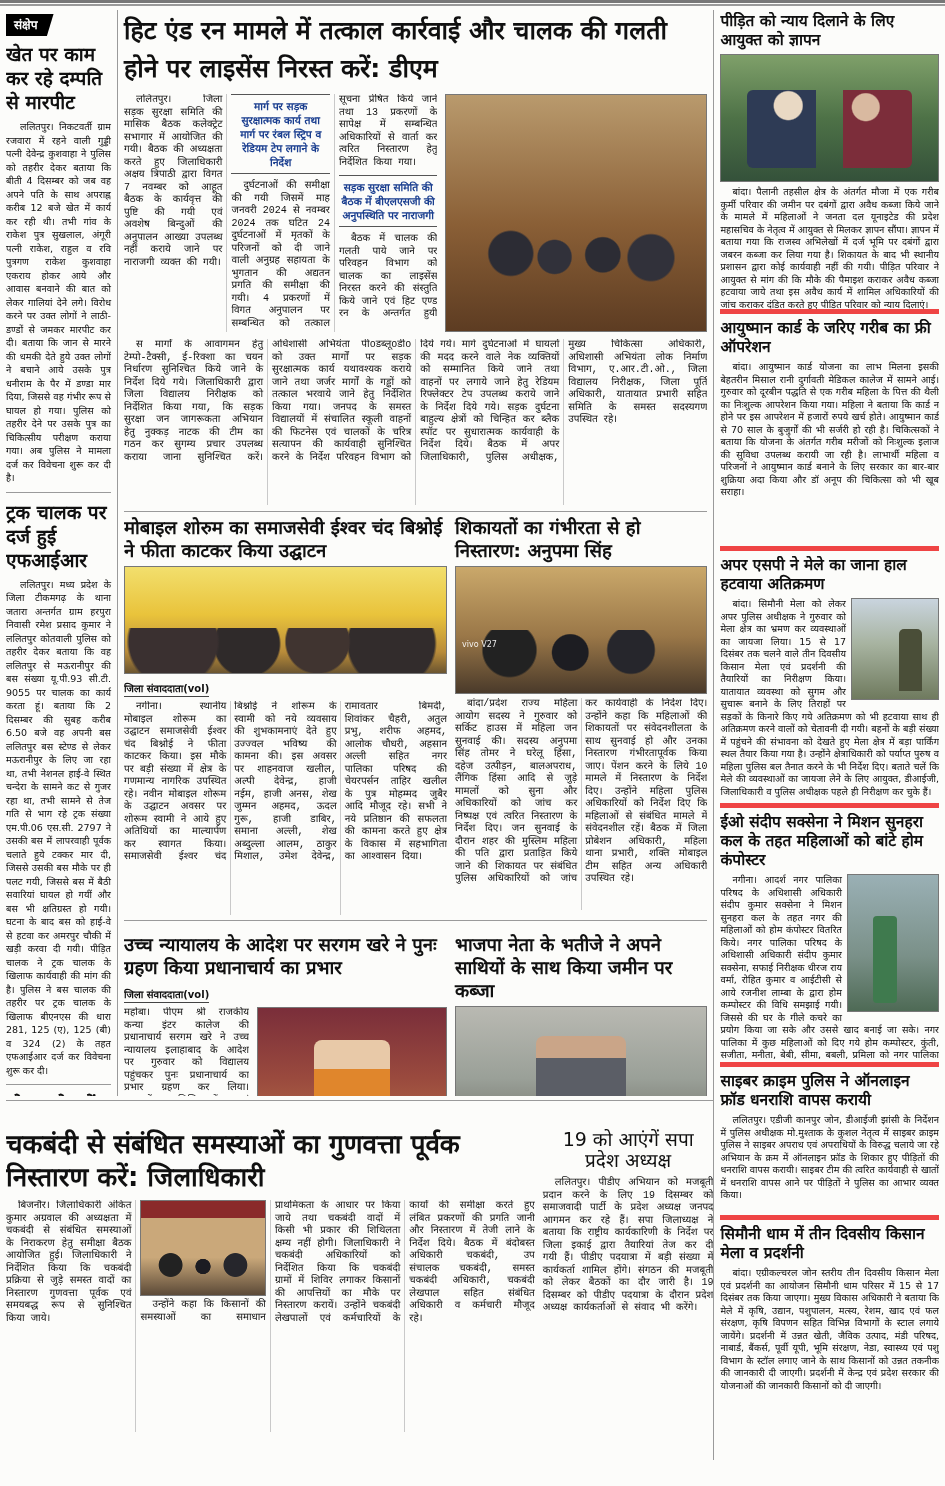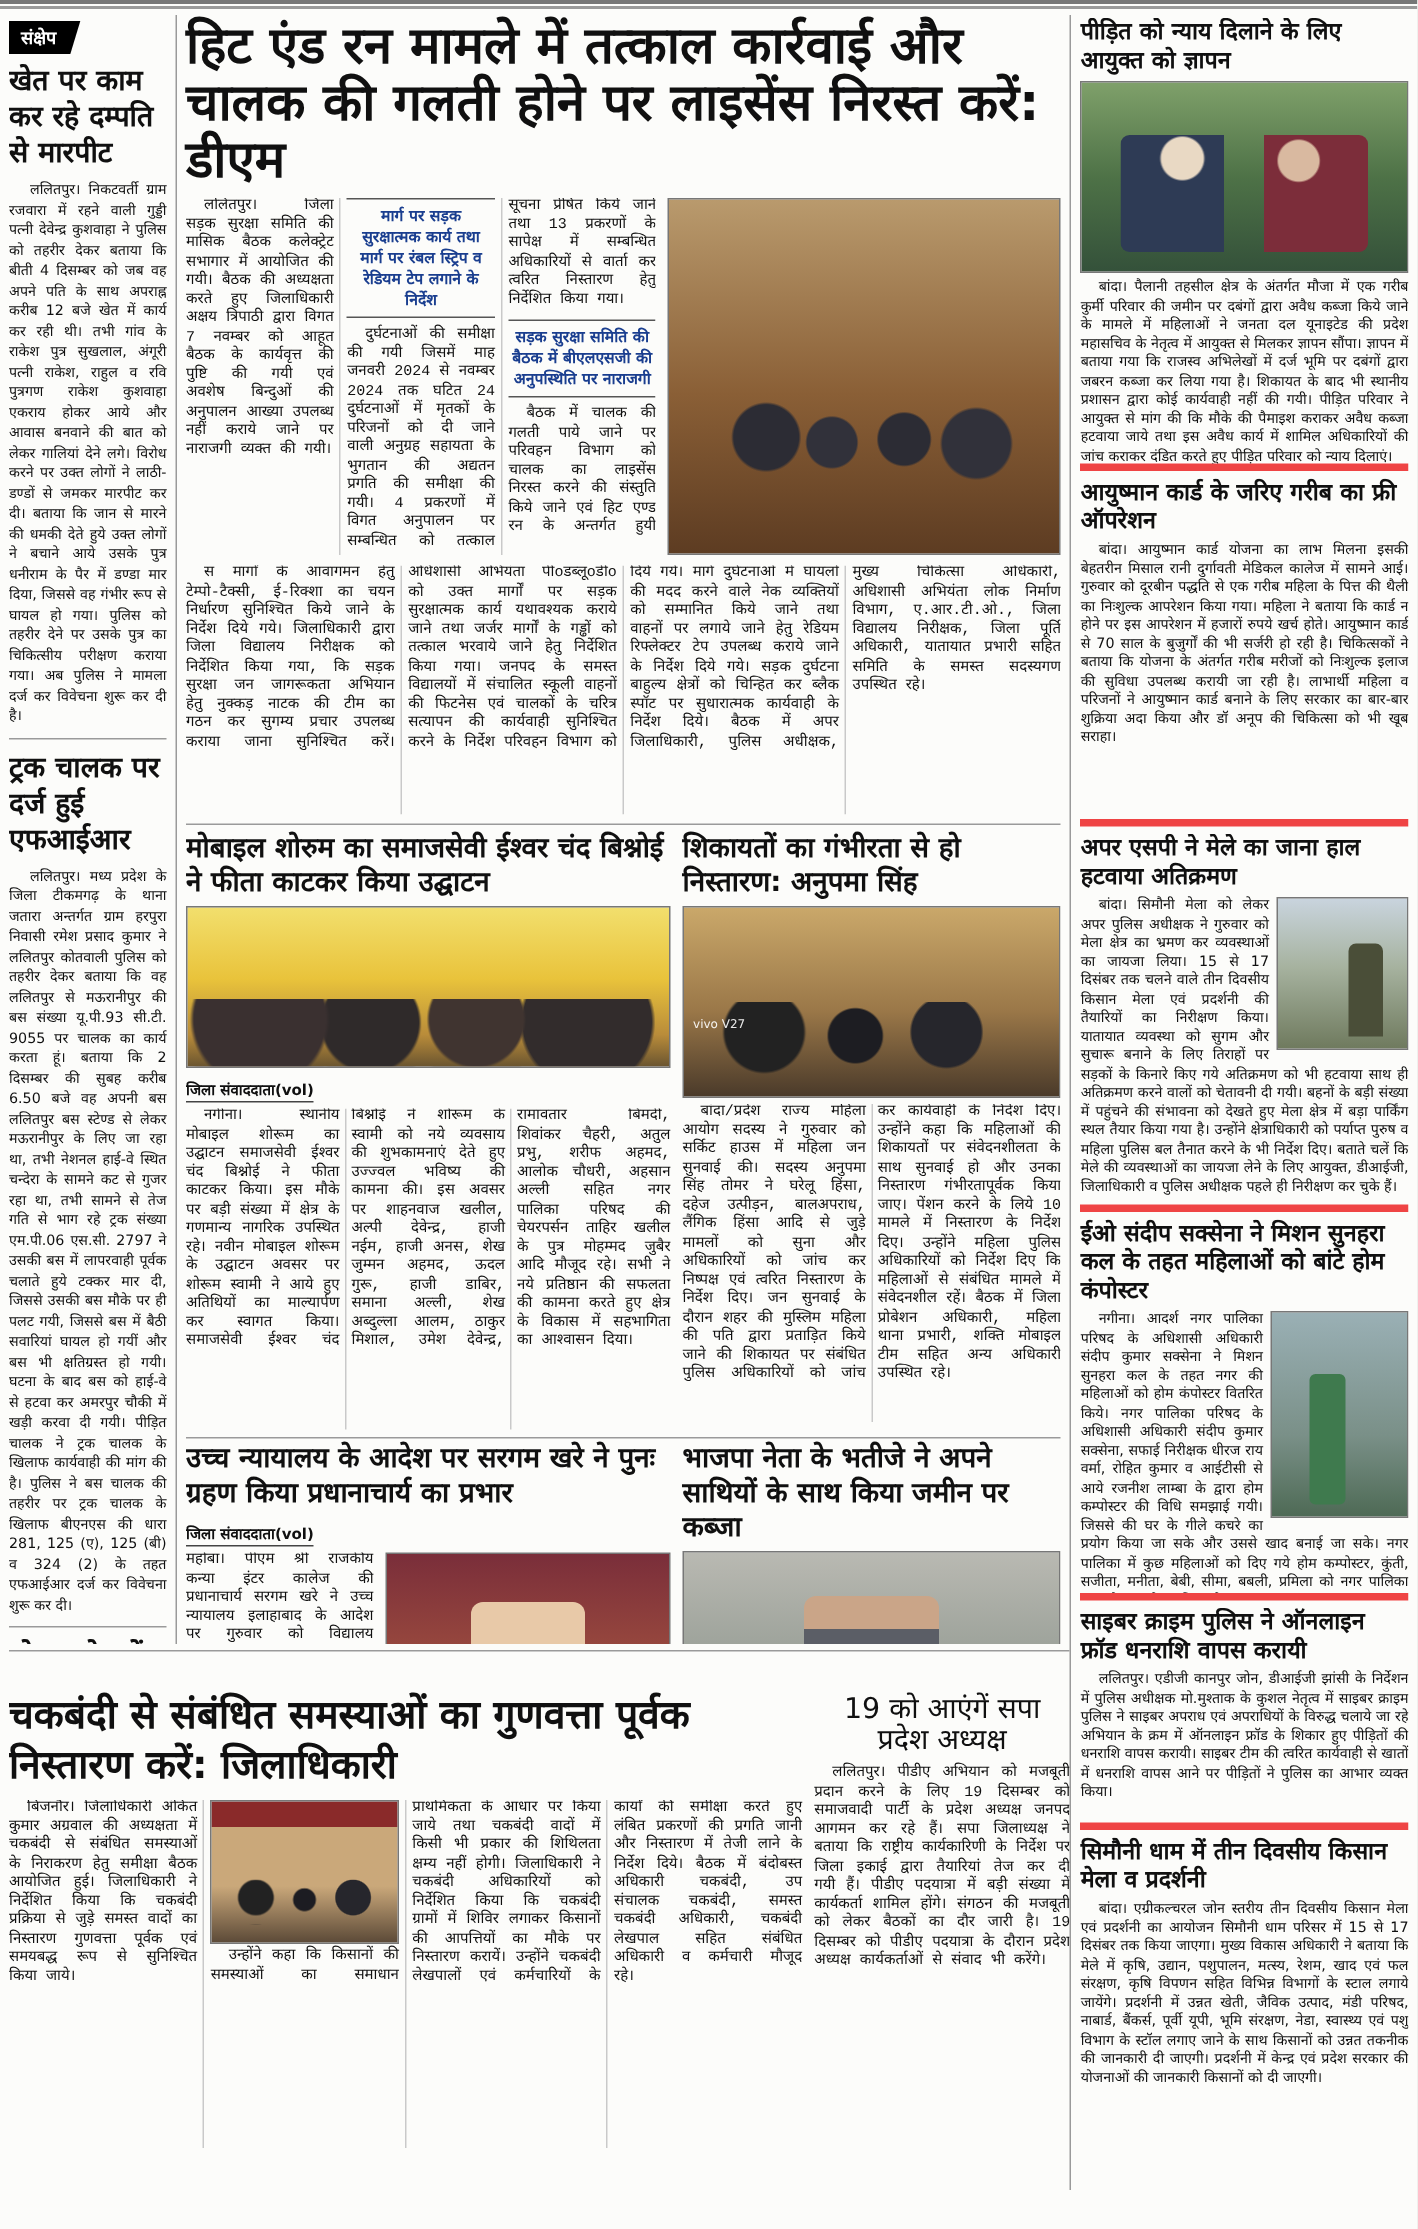--- a/index.html
+++ b/index.html
@@ -54,38 +54,38 @@
   .ph-principal { background:linear-gradient(180deg,#7a2e3a 0%,#9a4a3e 40%,#c98a4e 100%); }
   .ph-principal:before { content:""; position:absolute; left:30%; top:18%; width:40%; height:74%; background:linear-gradient(180deg,#e8c9a8 0 22%, #e0862c 22% 80%, #803020 80% 100%); border-radius:8px 8px 0 0; }
   .ph-bjp { background:linear-gradient(180deg,#b9b9b2 0%,#9aA098 55%,#6e6e66 100%); }
   .ph-bjp:before { content:""; position:absolute; left:32%; top:22%; width:36%; height:72%; background:linear-gradient(180deg,#caa588 0 24%, #5b5e66 24% 100%); border-radius:8px 8px 0 0; }
   .ph-eo { background:linear-gradient(180deg,#9ab0b5 0%,#7a9088 60%,#4e6a55 100%); }
   .ph-eo:before { content:""; position:absolute; left:28%; top:30%; width:26%; height:64%; background:#3f7a4e; border-radius:4px; }
   .ph-chak { background:linear-gradient(180deg,#8a2a2a 0 18%, #caa87a 18% 60%, #5c4a38 100%); }
   .ph-chak:before { content:""; position:absolute; left:6%; top:55%; width:88%; height:32%; background:radial-gradient(circle at 20% 40%, #222 13%, transparent 14%),radial-gradient(circle at 50% 45%, #1c1c22 13%, transparent 14%),radial-gradient(circle at 80% 40%, #26262c 13%, transparent 14%); }
 
   
-  .lead h1 { font-size:34px; line-height:38px; font-weight:800; margin:2px 0 6px 0; }
+  .lead h1 { font-size:25px; line-height:38px; font-weight:800; margin:2px 0 6px 0; }
   .lead-media-row { display:flex; gap:8px; }
   .lead-cols { flex:1; column-count:3; column-gap:9px; column-rule:1px solid #c9c9c9; height:238px; overflow:hidden; }
   .lead-cols p { text-indent:12px; }
   .hl-box { border:1.5px solid #555; border-style:solid none; padding:4px 2px; margin:6px 0; break-inside:avoid; }
   .hl-box p { font-size:10.5px; line-height:14px; font-weight:700; color:#1a3e8f; text-align:center; text-indent:0 !important; }
   .ph-lead { width:262px; height:238px; }
   .lead-rest { column-count:4; column-gap:9px; column-rule:1px solid #c9c9c9; height:166px; overflow:hidden; margin-top:7px; text-indent:12px; }
 
   
   .row2 { display:grid; grid-template-columns:1.28fr 1fr; gap:8px; border-top:1px solid #9a9a9a; margin-top:6px; padding-top:4px; height:404px; overflow:hidden; }
   .row2 h2, .row3 h2 { font-size:18.5px; line-height:23px; font-weight:800; margin-bottom:4px; }
   .ph-mobile { width:100%; height:108px; margin:2px 0 3px 0; }
   .mobile-body { column-count:3; column-gap:8px; column-rule:1px solid #c9c9c9; height:218px; overflow:hidden; text-indent:12px; }
   .ph-complaints { width:100%; height:128px; margin:2px 0 4px 0; }
   .complaints-body { column-count:2; column-gap:8px; column-rule:1px solid #c9c9c9; height:212px; overflow:hidden; text-indent:12px; }
 
-  .row3 { display:grid; grid-template-columns:1.28fr 1fr; gap:8px; border-top:1px solid #9a9a9a; margin-top:5px; padding-top:2px; height:252px; overflow:hidden; }
+  .row3 { display:grid; grid-template-columns:1.28fr 1fr; gap:8px; border-top:1px solid #9a9a9a; margin-top:5px; padding-top:12px; height:252px; overflow:hidden; }
   .principal-flex { display:flex; gap:8px; }
   .principal-flex .textpart { flex:1; height:178px; overflow:hidden; }
   .ph-principal { width:190px; height:178px; }
   .ph-bjp { width:100%; height:132px; margin:2px 0 2px 0; }
 
   
   .bottom-zone { display:grid; grid-template-columns:3.1fr 1fr; gap:8px; border-top:1px solid #9a9a9a; margin-top:4px; padding-top:4px; height:332px; overflow:hidden; }
   .chakbandi h2 { font-size:26px; line-height:33px; font-weight:700; margin-bottom:6px;margin-top:23px; }
   .chak-body { column-count:4; column-gap:9px; column-rule:1px solid #c9c9c9; height:248px; overflow:hidden; }
   .chak-body p { text-indent:12px; }

